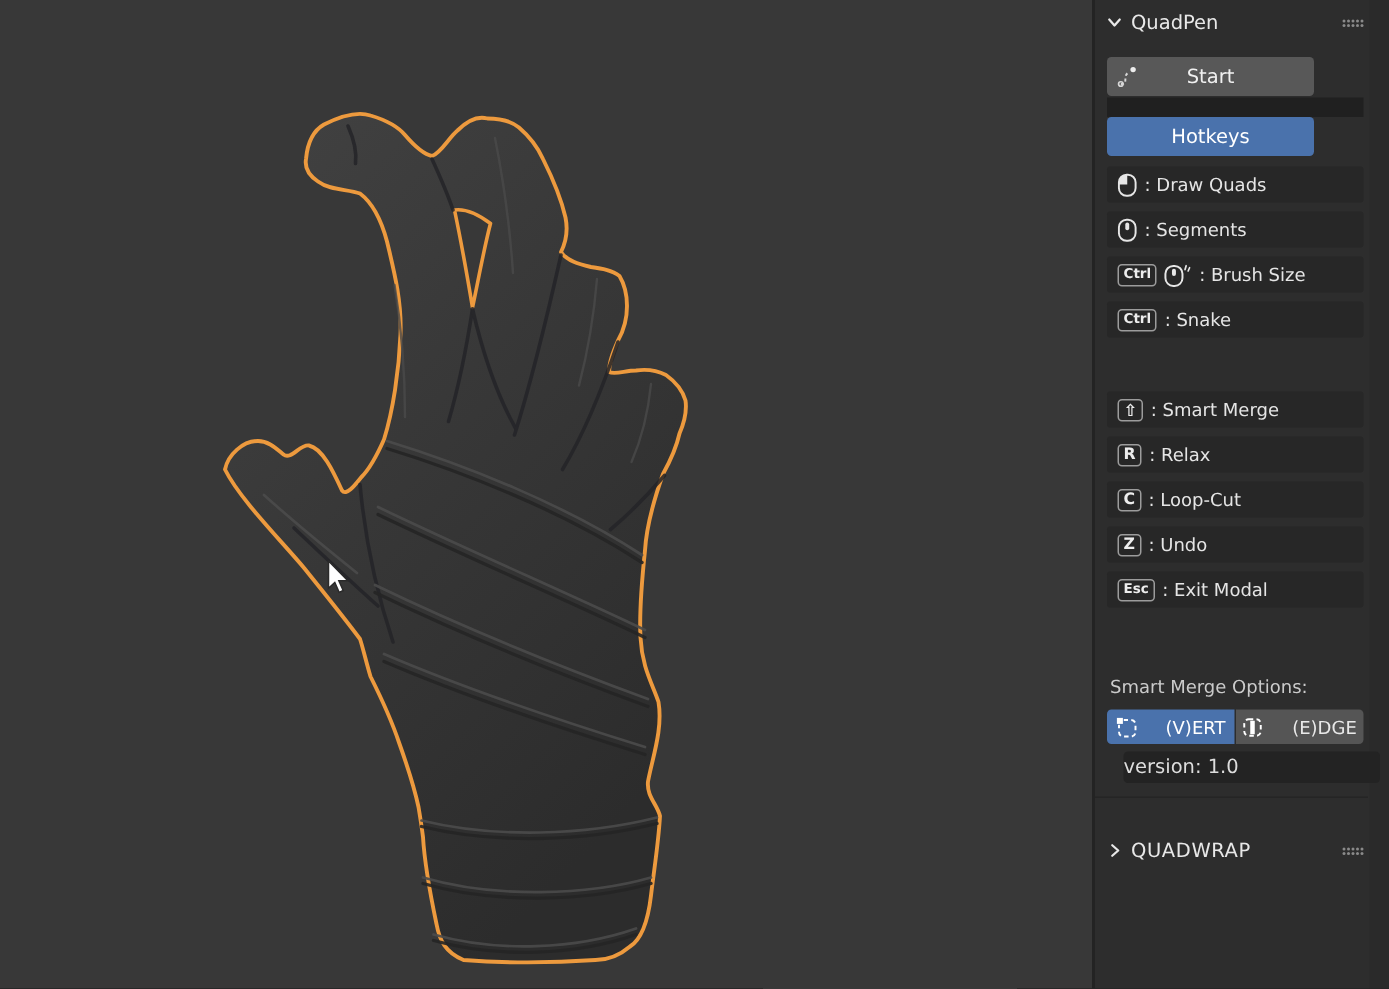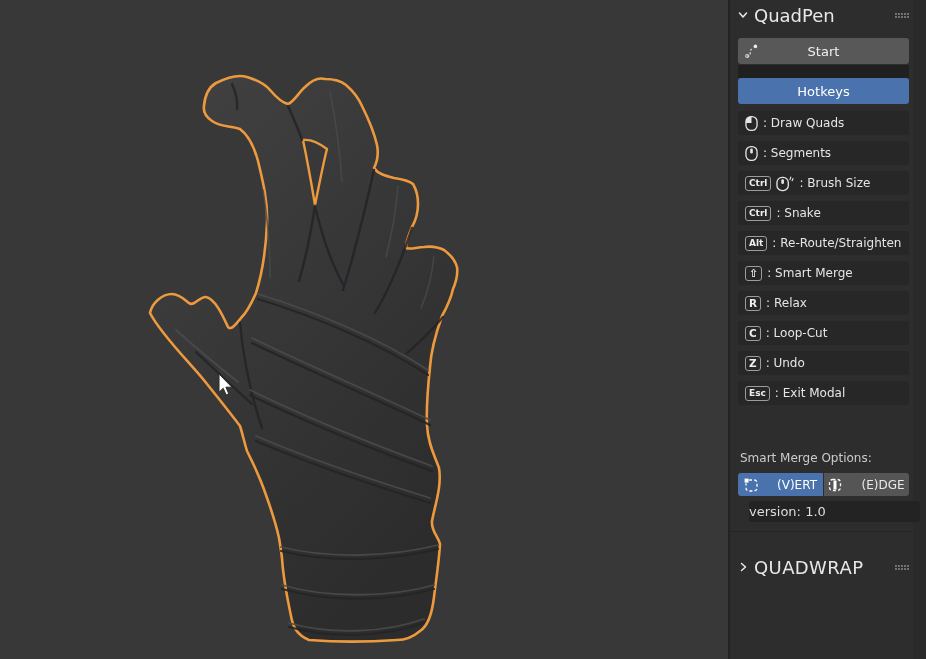--- a/index.html
+++ b/index.html
@@ -15,36 +15,36 @@
 
   
   .sidebar {
     position:absolute; top:0; right:0; width:198px; height:659px;
     background:#2d2d2d; border-left:2px solid #232323; box-sizing:border-box;
   }
   .scroll-gutter { position:absolute; top:0; left:183px; width:13px; height:659px; background:#2a2a2a; }
 
   .panel-header {
     position:absolute; left:8px; width:171px; height:22px;
-    display:flex; align-items:center; gap:6px; color:#e8e8e8; font-size:18px;
+    display:flex; align-items:center; gap:6px; color:#e8e8e8; font-size:13px;
   }
   .panel-header .grip { margin-left:auto; }
   .grip {
     width:14px; height:5px; position:relative;
   }
   .grip::before {
     content:""; position:absolute; left:0; top:0; width:2px; height:2px; border-radius:50%;
     background:#8a8a8a;
     box-shadow: 3px 0 #8a8a8a, 6px 0 #8a8a8a, 9px 0 #8a8a8a, 12px 0 #8a8a8a,
                 0 3px #8a8a8a, 3px 3px #8a8a8a, 6px 3px #8a8a8a, 9px 3px #8a8a8a, 12px 3px #8a8a8a;
   }
   .caps { letter-spacing:0.4px; }
 
   .btn {
-    position:absolute; left:8px; width:171px; box-sizing:border-box;
+    position:absolute; left:8px; width:138px; box-sizing:border-box;
     display:flex; align-items:center; justify-content:center;
     border-radius:3px; font-size:13px; color:#f0f0f0;
   }
   .btn-start { top:38px; height:26px; background:#585858; }
   .btn-start .btn-icon { position:absolute; left:6px; top:5px; }
   .dark-strip { position:absolute; left:8px; top:65px; width:171px; height:13px; background:#202020; }
   .btn-hotkeys { top:78px; height:26px; background:#4a72ac; color:#ffffff; }
 
   .hk-row {
     position:absolute; left:8px; width:171px; height:24px; box-sizing:border-box;
@@ -219,24 +219,20 @@
         <path d="M14.8 4.5 L15.6 1.8 M17 5.5 L18 3.2" fill="none" stroke="#e6e6e6" stroke-width="1.2" stroke-linecap="round"></path>
       </svg>
       <span>: Brush Size</span>
     </div>
 
     <div class="hk-row" style="top:201px">
       <span class="kbd">Ctrl</span>
       <span>: Snake</span>
     </div>
 
-    <div class="hk-row" style="top:231px">
-      <span class="kbd">Alt</span>
-      <span>: Re-Route/Straighten</span>
-    </div>
 
     <div class="hk-row" style="top:261px">
       <span class="kbd shift">⇧</span>
       <span>: Smart Merge</span>
     </div>
 
     <div class="hk-row" style="top:291px">
       <span class="kbd letter">R</span>
       <span>: Relax</span>
     </div>

